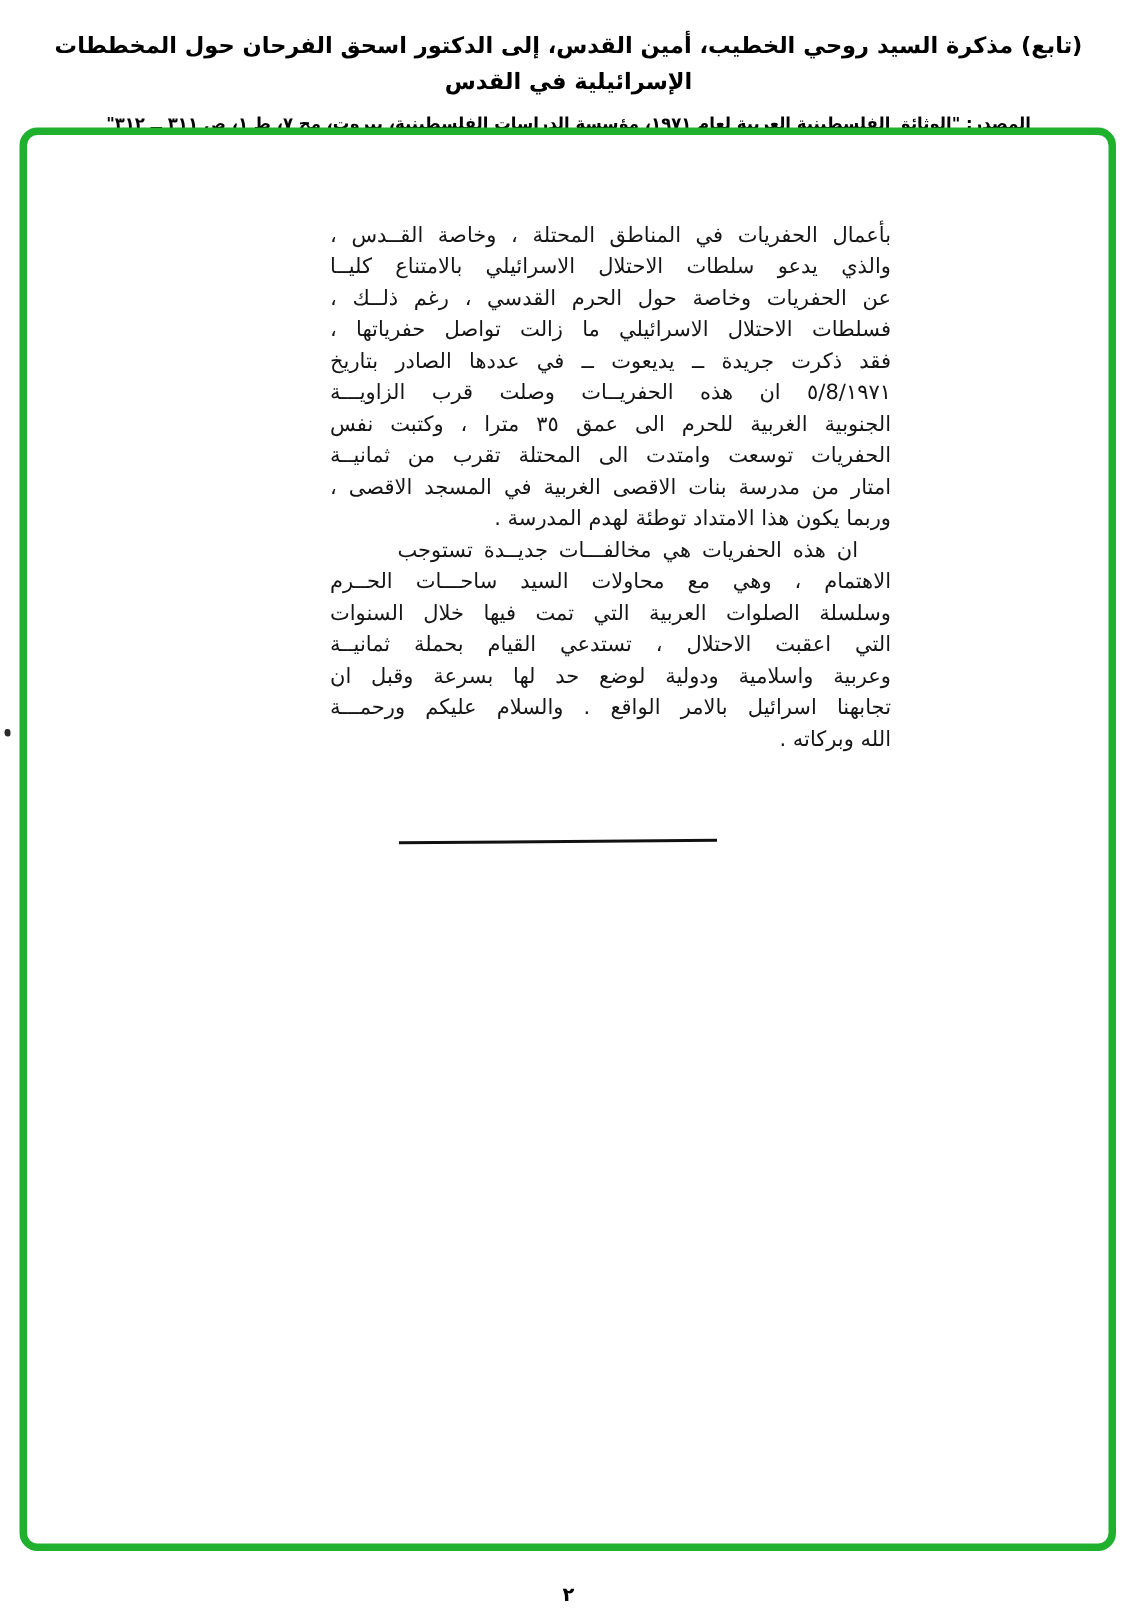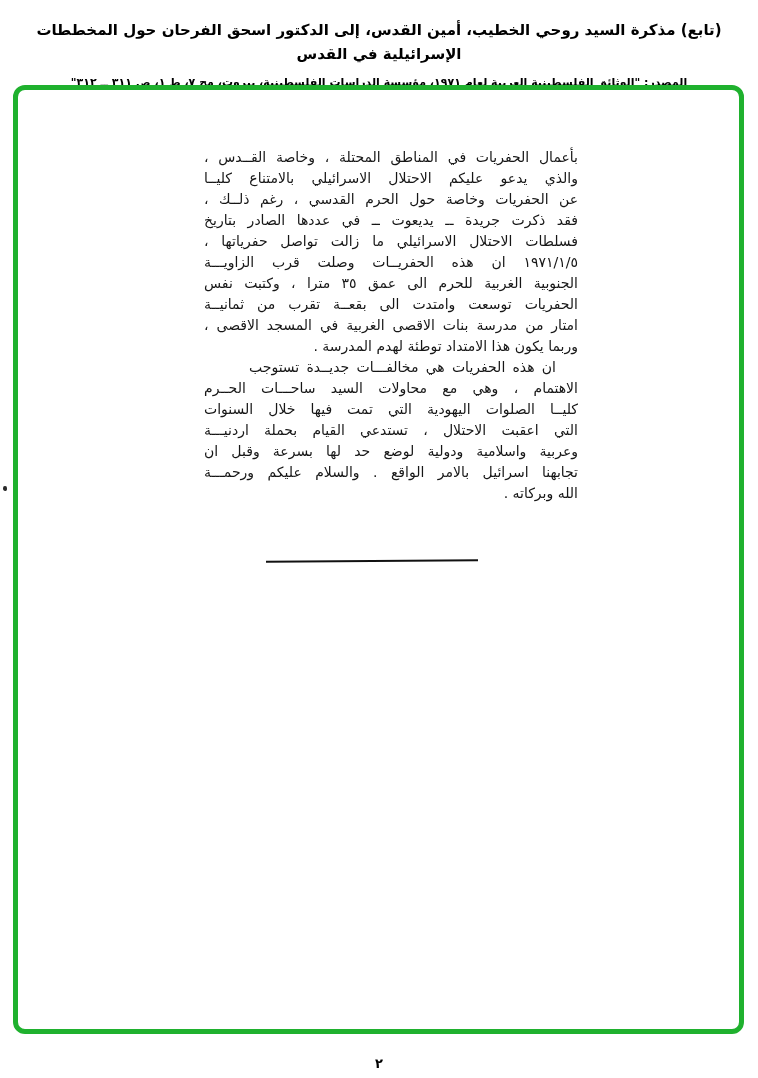--- a/index.html
+++ b/index.html
@@ -41,21 +41,21 @@
     left: 13px;
     top: 85px;
     width: 721px;
     height: 939px;
     border: 5px solid #1fb12e;
     border-radius: 12px;
     background: #ffffff;
   }
   .text-block {
     position: absolute;
-    left: 204px;
+    left: 220px;
     top: 147px;
     width: 374px;
     direction: rtl;
   }
   .text-line {
     font-size: 14px;
     line-height: 21px;
     height: 21px;
     white-space: nowrap;
     text-align: justify;
@@ -104,33 +104,33 @@
 
 <div class="page-header">
   <div class="doc-title">(تابع) مذكرة السيد روحي الخطيب، أمين القدس، إلى الدكتور اسحق الفرحان حول المخططات الإسرائيلية في القدس</div>
   <div class="doc-source">المصدر: "الوثائق الفلسطينية العربية لعام ١٩٧١، مؤسسة الدراسات الفلسطينية، بيروت، مج ٧، ط ١، ص ٣١١ ــ ٣١٢"</div>
 </div>
 
 <div class="green-frame"></div>
 
 <div class="text-block">
   <div class="text-line">بأعمال الحفريات في المناطق المحتلة ، وخاصة القــدس ،</div>
-  <div class="text-line">والذي يدعو عليكم الاحتلال الاسرائيلي بالامتناع كليــا</div>
+  <div class="text-line">والذي يدعو سلطات الاحتلال الاسرائيلي بالامتناع كليــا</div>
   <div class="text-line">عن الحفريات وخاصة حول الحرم القدسي ، رغم ذلــك ،</div>
+  <div class="text-line">فسلطات الاحتلال الاسرائيلي ما زالت تواصل حفرياتها ،</div>
   <div class="text-line">فقد ذكرت جريدة ــ يديعوت ــ في عددها الصادر بتاريخ</div>
-  <div class="text-line">فسلطات الاحتلال الاسرائيلي ما زالت تواصل حفرياتها ،</div>
-  <div class="text-line">١٩٧١/١/٥ ان هذه الحفريــات وصلت قرب الزاويـــة</div>
+  <div class="text-line">١٩٧١/8/٥ ان هذه الحفريــات وصلت قرب الزاويـــة</div>
   <div class="text-line">الجنوبية الغربية للحرم الى عمق ٣٥ مترا ، وكتبت نفس</div>
-  <div class="text-line">الحفريات توسعت وامتدت الى بقعــة تقرب من ثمانيــة</div>
+  <div class="text-line">الحفريات توسعت وامتدت الى المحتلة تقرب من ثمانيــة</div>
   <div class="text-line">امتار من مدرسة بنات الاقصى الغربية في المسجد الاقصى ،</div>
   <div class="text-line para-end">وربما يكون هذا الامتداد توطئة لهدم المدرسة .</div>
   <div class="text-line para-indent">ان هذه الحفريات هي مخالفـــات جديــدة تستوجب</div>
   <div class="text-line">الاهتمام ، وهي مع محاولات السيد ساحـــات الحــرم</div>
-  <div class="text-line">كليــا الصلوات اليهودية التي تمت فيها خلال السنوات</div>
-  <div class="text-line">التي اعقبت الاحتلال ، تستدعي القيام بحملة اردنيـــة</div>
+  <div class="text-line">وسلسلة الصلوات العربية التي تمت فيها خلال السنوات</div>
+  <div class="text-line">التي اعقبت الاحتلال ، تستدعي القيام بحملة ثمانيــة</div>
   <div class="text-line">وعربية واسلامية ودولية لوضع حد لها بسرعة وقبل ان</div>
   <div class="text-line">تجابهنا اسرائيل بالامر الواقع . والسلام عليكم ورحمـــة</div>
   <div class="text-line para-end">الله وبركاته .</div>
 </div>
 
 <div class="signature-rule"></div>
 
 <div class="scan-artifact"></div>
 
 <div class="page-number">٢</div>

